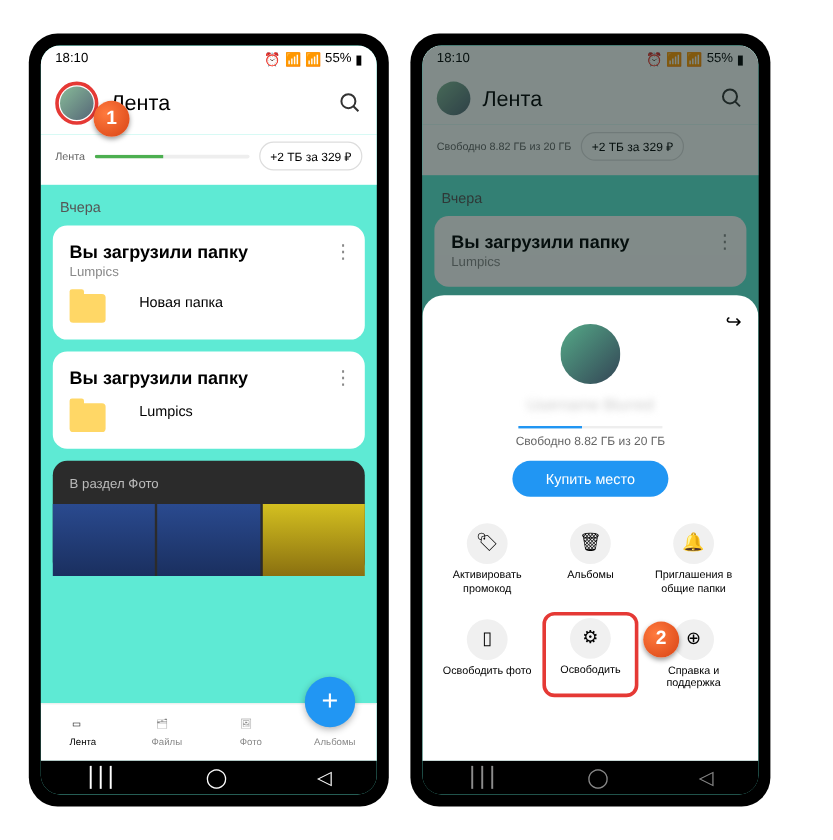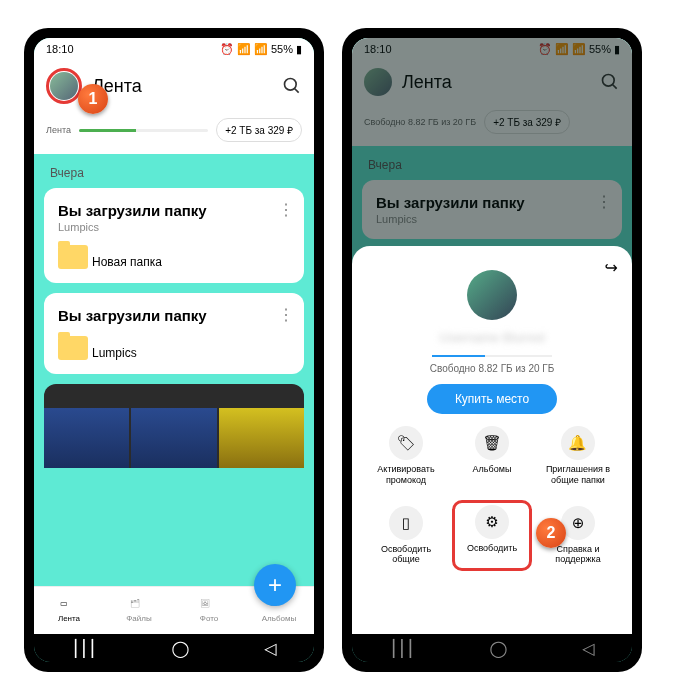--- a/index.html
+++ b/index.html
@@ -15,21 +15,21 @@
 .storage-bar{background:#fff;padding:6px 12px 12px;display:flex;align-items:center;gap:8px;font-size:10px}
 .progress{flex:1;height:3px;background:#eee;border-radius:2px;overflow:hidden}
 .progress-fill{height:100%;width:44%;background:#4caf50}
 .promo-btn{border:1px solid #ddd;border-radius:12px;padding:4px 8px;font-size:10px;background:#fff}
 .content{flex:1;overflow:hidden;padding:8px 10px}
 .section-label{font-size:12px;color:#555;padding:4px 6px 8px}
 .card{background:#fff;border-radius:12px;padding:14px;margin-bottom:10px;position:relative}
 .card-title{font-size:15px;font-weight:600;margin-bottom:2px}
 .card-sub{font-size:11px;color:#888}
 .more{position:absolute;top:12px;right:10px;font-size:16px;color:#888}
-.folder-row{display:flex;align-items:flex-end;gap:4px;margin-top:12px}
+.folder-row{display:flex;align-items:flex-start;gap:28px;margin-top:12px}
 .folder-icon{width:30px;height:24px;background:#ffd766;border-radius:3px;position:relative}
 .folder-icon::before{content:"";position:absolute;top:-4px;left:0;width:12px;height:6px;background:#ffd766;border-radius:2px 2px 0 0}
 .folder-name{font-size:12px}
 .dark-card{background:#2b2b2b;color:#fff;border-radius:12px;padding:14px 14px 0;margin-bottom:0}
 .dark-card .card-title{color:#fff}
 .dark-card .card-sub{color:#bbb}
 .photos{display:flex;gap:2px;margin:10px -14px 0}
 .photo{flex:1;height:60px;background:#345}
 .bluef{background:linear-gradient(#2a4a8f,#1a2f5f)}
 .yellowf{background:linear-gradient(#d4c020,#8a7010)}
@@ -41,21 +41,21 @@
 .navbar{height:28px;background:#000;display:flex;align-items:center;justify-content:space-around;color:#fff}
 .overlay{position:absolute;inset:0;background:rgba(0,0,0,.45);border-radius:16px}
 .sheet{position:absolute;bottom:28px;left:0;right:0;background:#fff;border-radius:18px 18px 0 0;padding:16px 14px 10px;height:388px}
 .sheet-exit{position:absolute;top:12px;right:14px;font-size:16px}
 .sheet-avatar{width:54px;height:54px;border-radius:50%;margin:6px auto 8px;background:linear-gradient(135deg,#5a8,#345);border:2px solid transparent;background-clip:padding-box;position:relative}
 .sheet-avatar::before{content:"";position:absolute;inset:-3px;border-radius:50%;background:conic-gradient(#f44,#ff9800,#4caf50,#2196f3,#9c27b0,#f44);z-index:-1}
 .sheet-name{text-align:center;font-size:13px;color:#ccc;filter:blur(3px);margin-bottom:10px}
 .sheet-progress{width:120px;height:2px;background:#eee;margin:0 auto 6px}
 .sheet-progress-fill{width:44%;height:100%;background:#2196f3}
 .sheet-storage{text-align:center;font-size:10px;color:#666;margin-bottom:10px}
-.buy-btn{display:block;margin:0 auto 6px;background:#2196f3;color:#fff;border:none;border-radius:16px;padding:8px 28px;font-size:12px}
+.buy-btn{display:block;margin:0 auto 16px;background:#2196f3;color:#fff;border:none;border-radius:16px;padding:8px 28px;font-size:12px}
 .grid{display:grid;grid-template-columns:repeat(3,1fr);gap:8px 6px}
 .grid-item{display:flex;flex-direction:column;align-items:center;gap:4px;padding:6px 2px;font-size:9px;text-align:center;line-height:1.2}
 .grid-icon{width:34px;height:34px;border-radius:50%;background:#f0f0f0;display:flex;align-items:center;justify-content:center;font-size:15px}
 .highlight-red{border:3px solid #e53935;border-radius:10px;padding:2px}
 .callout{position:absolute;width:30px;height:30px;border-radius:50%;background:radial-gradient(circle at 35% 35%,#ff7a3d,#d84315);color:#fff;display:flex;align-items:center;justify-content:center;font-size:16px;font-weight:700;box-shadow:0 2px 4px rgba(0,0,0,.4);z-index:10}
 .storage-txt-tiny{font-size:9px;color:#666;white-space:nowrap}
 .dim{opacity:.88}
 </style>
 </head>
 <body>
@@ -97,20 +97,21 @@
    </div>
    <div class="card">
     <span class="more">⋮</span>
     <div class="card-title">Вы загрузили папку</div>
     <div class="folder-row">
      <div class="folder-icon"></div>
      <span class="folder-name">Lumpics</span>
     </div>
    </div>
    <div class="dark-card">
+    <div class="card-sub">В раздел Фото</div>
     <div class="photos">
      <div class="photo bluef"></div>
      <div class="photo bluef"></div>
      <div class="photo yellowf"></div>
     </div>
    </div>
   </div>
   <div class="fab">+</div>
   <div class="tabbar">
    <div class="tab active">
@@ -182,21 +183,21 @@
     <div class="grid-item">
             <div class="grid-icon">🗑</div>
             <span>Альбомы</span>
           </div>
     <div class="grid-item">
             <div class="grid-icon">🔔</div>
             <span>Приглашения в общие папки</span>
           </div>
     <div class="grid-item">
             <div class="grid-icon">▯</div>
-            <span>Освободить общие</span>
+            <span>Освободить фото</span>
           </div>
     <div class="grid-item highlight-red">
             <div class="grid-icon">⚙</div>
             <span>Освободить</span>
           </div>
     <div class="grid-item">
             <div class="grid-icon">⊕</div>
             <span>Справка и поддержка</span>
           </div>
    </div>

